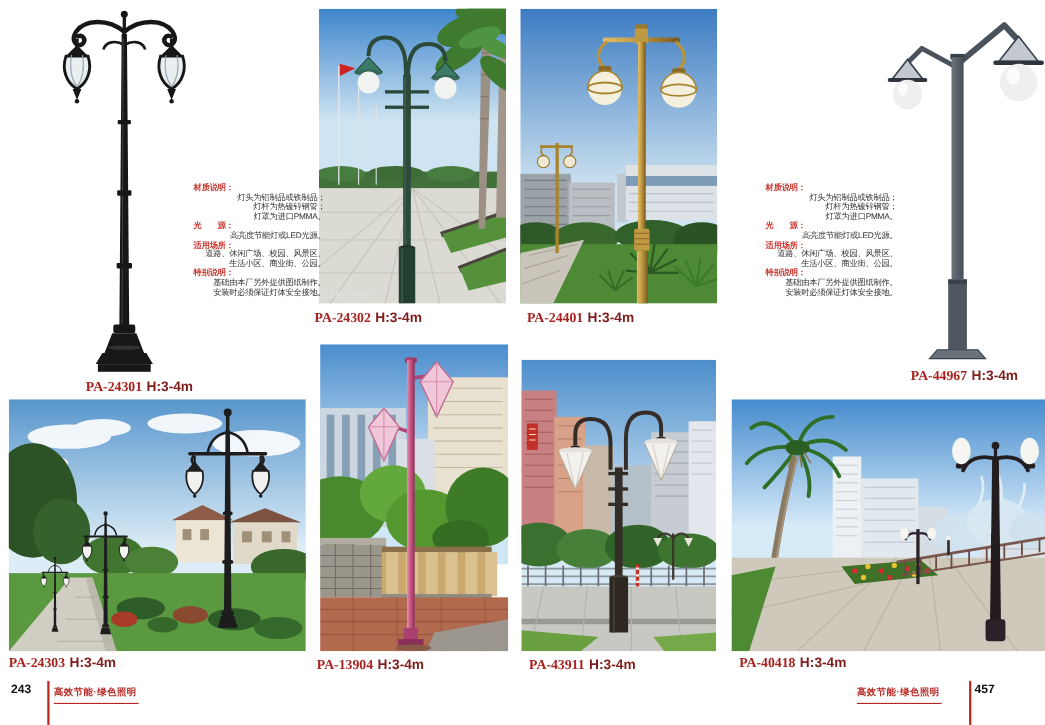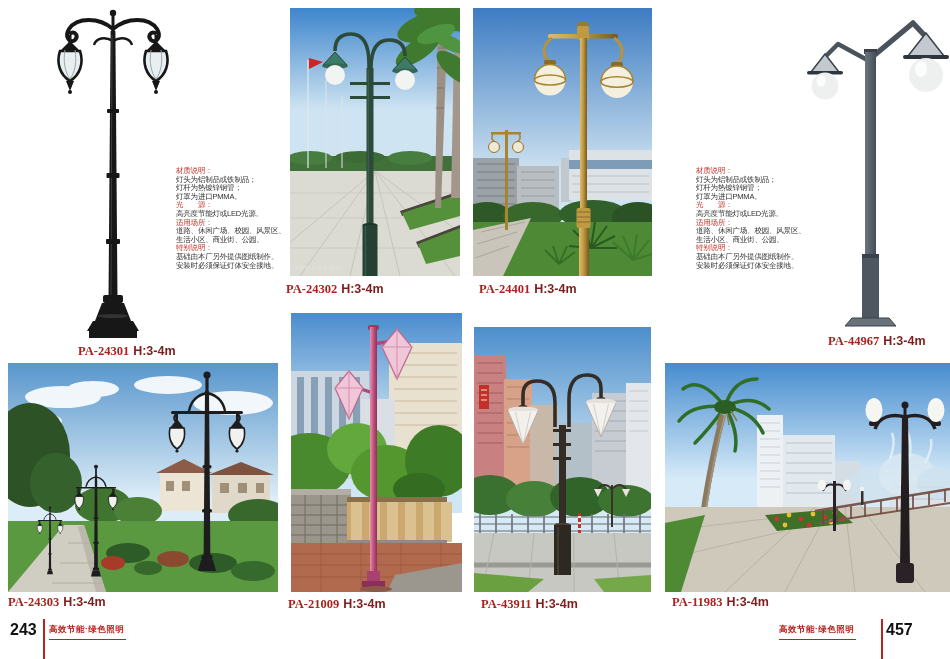--- a/index.html
+++ b/index.html
@@ -4,42 +4,42 @@
 <style>
   html,body{margin:0;padding:0;}
   body{width:950px;height:659px;position:relative;background:#ffffff;overflow:hidden;
        font-family:"Liberation Sans","DejaVu Sans",sans-serif;}
   .panel{position:absolute;}
   svg{display:block;}
   .model-label{position:absolute;font-size:12.5px;font-weight:bold;white-space:nowrap;}
   .model-label .model{color:#a82320;font-family:Liberation Serif, serif;}
   .model-label .ht{color:#7f1d1d;margin-left:4px;}
   .spec{position:absolute;width:120px;font-size:7.5px;line-height:8.6px;letter-spacing:-0.2px;}
-  .spec-h{color:#c8332b;font-weight:normal;}
-  .spec-l{color:#2f2f2f;}
+  .spec-h{color:#c8332b;font-weight:bold;}
+  .spec-l{color:#2f2f2f;text-align:right;}
   .wm{position:absolute;left:3px;bottom:4px;color:#e2e2dc;font-size:5.5px;letter-spacing:0.5px;}
   #p24301{left:15px;top:5px;}
   #l24301{left:78px;top:344px;text-align:right;}
   #p24302{left:290px;top:8px;width:170px;height:268px;}
   #l24302{left:286px;top:282px;}
   #p24401{left:473px;top:8px;}
   #l24401{left:479px;top:282px;}
   #p24402{left:775px;top:8px;}
   #l24402{left:828px;top:334px;}
   #spec-left{left:176px;top:167px;}
   #spec-right{left:696px;top:167px;}
   #p24303{left:8px;top:363px;}
   #l24303{left:8px;top:595px;text-align:center;}
   #p24304{left:291px;top:313px;}
   #l24304{left:288px;top:597px;}
   #p24403{left:474px;top:327px;}
   #l24403{left:481px;top:597px;}
   #p24404{left:665px;top:363px;}
   #l24404{left:672px;top:595px;}
-  .pgnum{position:absolute;font-size:16px;font-weight:bold;color:#111;}
+  .pgnum{position:absolute;font-size:11px;font-weight:bold;color:#111;}
   #pg-left{left:10px;top:621px;}
   #pg-right{left:886px;top:621px;}
   .vline{position:absolute;width:1.5px;height:40px;background:#b5241f;top:619px;}
   #div-left{left:43px;}
   #div-right{left:881px;}
   .tagline{position:absolute;top:624px;font-size:8.5px;font-weight:bold;color:#b5241f;
            letter-spacing:0.5px;border-bottom:1.5px solid #b5241f;padding:0 2px 3px 0;white-space:nowrap;}
   #tag-left{left:49px;}
   #tag-right{left:779px;}
 </style>
@@ -416,21 +416,21 @@
     <path d="M58,58 V106 M44,75 L72,75" stroke="#d98cae" stroke-width="1"></path>
     <rect x="77" y="12" width="11" height="5" rx="2" fill="#a03860"></rect>
     <rect x="79" y="14" width="7" height="252" fill="url(#pink)"></rect>
     <rect x="76" y="258" width="13" height="12" fill="#a84070"></rect>
     <rect x="71" y="268" width="23" height="6" fill="#8a3058"></rect>
     <ellipse cx="85" cy="276" rx="16" ry="3" fill="#8a5a48"></ellipse>
   </g>
 </svg>
 </div>
 <div class="model-label" id="l24304">
-  <span class="model">PA-21009</span><span class="ht">H:3-4m</span>
+  <span class="model">PA-13904</span><span class="ht">H:3-4m</span>
 </div>
 
 <div class="panel" id="p24403">
 <svg viewBox="0 0 177 265" width="177" height="265">
   <defs>
     <linearGradient id="sky7" x1="0" y1="0" x2="0" y2="1">
       <stop offset="0" stop-color="#4c8ecb"></stop>
           <stop offset=".7" stop-color="#d6eaf6"></stop>
     </linearGradient>
   </defs>
@@ -565,21 +565,21 @@
     <rect x="204" y="58" width="10" height="5" rx="2" fill="#241d20"></rect>
     <rect x="266" y="58" width="10" height="5" rx="2" fill="#241d20"></rect>
     <ellipse cx="209" cy="47" rx="8.5" ry="12" fill="#f5f5f2"></ellipse>
     <ellipse cx="271" cy="47" rx="8.5" ry="12" fill="#f5f5f2"></ellipse>
     <rect x="238.5" y="42" width="3" height="12" fill="#241d20"></rect>
     <circle cx="240" cy="42" r="3.5" fill="#241d20"></circle>
   </g>
 </svg>
 </div>
 <div class="model-label" id="l24404">
-  <span class="model">PA-11983</span><span class="ht">H:3-4m</span>
+  <span class="model">PA-40418</span><span class="ht">H:3-4m</span>
 </div>
 
 <div class="pgnum" id="pg-left">243</div>
 <div class="vline" id="div-left"></div>
 <div class="tagline" id="tag-left">高效节能·绿色照明</div>
 <div class="tagline" id="tag-right">高效节能·绿色照明</div>
 <div class="vline" id="div-right"></div>
 <div class="pgnum" id="pg-right">457</div>
 
 </body></html>

